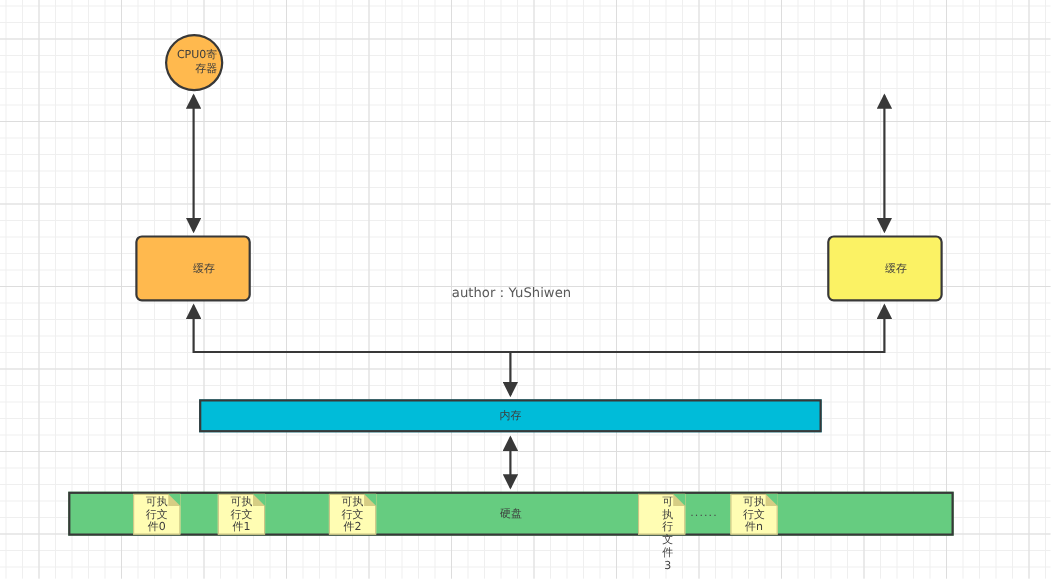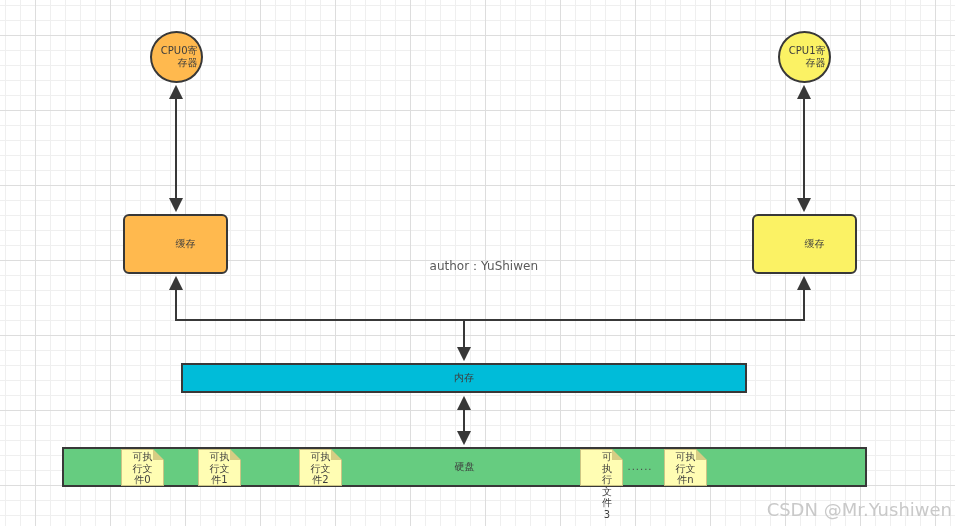--- a/index.html
+++ b/index.html
@@ -54,21 +54,21 @@
     border-style:solid;border-width:0 11px 11px 0;
     border-color:#66CC80 #66CC80 #D6CD84 #D6CD84;
   }
   .note0{left:121px;} .note1{left:198px;text-align:center;} .note2{left:283px;margin-left:16px;}
   .note3{left:580px;padding-left:20px;} .note4{left:664px;}
   .ellipsis{
     position:absolute;left:618px;top:461px;width:44px;text-align:center;
     font-size:10px;color:#4a4a4a;z-index:2;letter-spacing:1px;
   }
   .author{
-    position:absolute;left:368px;top:258px;width:170px;text-align:right;
+    position:absolute;left:380px;top:258px;width:170px;text-align:center;
     font-size:12px;color:#595959;
   }
   .watermark{
     position:absolute;right:3px;top:499px;width:260px;text-align:right;
     font-size:18px;color:#c9c9c9;
   }
   svg.connectors{position:absolute;left:0;top:0;z-index:1;}
   svg.connectors path{stroke:#383838;stroke-width:2;fill:none;}
 </style>
 </head>
@@ -86,37 +86,33 @@
     <path d="M804 87 V210" marker-start="url(#arr)" marker-end="url(#arr)"></path>
     <path d="M804 278 V320 H464" marker-start="url(#arr)"></path>
     <path d="M176 278 V320 H464 V359" marker-start="url(#arr)" marker-end="url(#arr)"></path>
     <path d="M464 398 V443" marker-start="url(#arr)" marker-end="url(#arr)"></path>
   </svg>
 
   <div class="node circle cpu0">
     <div class="wrap">CPU0寄存器</div>
   </div>
 
-  <div class="node circle cpu1">
-    <div class="wrap">CPU1寄存器</div>
-  </div>
 
   <div class="node cache cache-left">缓存</div>
 
   <div class="node cache cache-right">缓存</div>
 
   <div class="author">author：YuShiwen</div>
 
   <div class="node memory">内存</div>
 
   <div class="node disk">硬盘</div>
 
   <div class="note note0">可执行文件0</div>
   <div class="note note1">可执行文件1</div>
   <div class="note note2">可执行文件2</div>
   <div class="note note3">可执行文件3</div>
   <div class="note note4">可执行文件n</div>
 
   <div class="ellipsis">......</div>
 
-  <div class="watermark">CSDN @Mr.Yushiwen</div>
 
 </div>
 
 </body></html>

